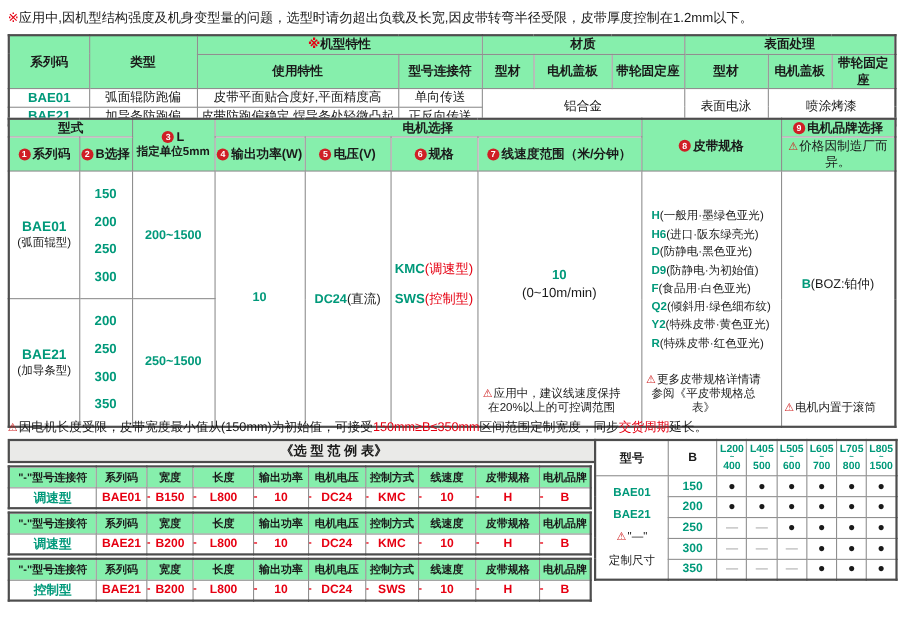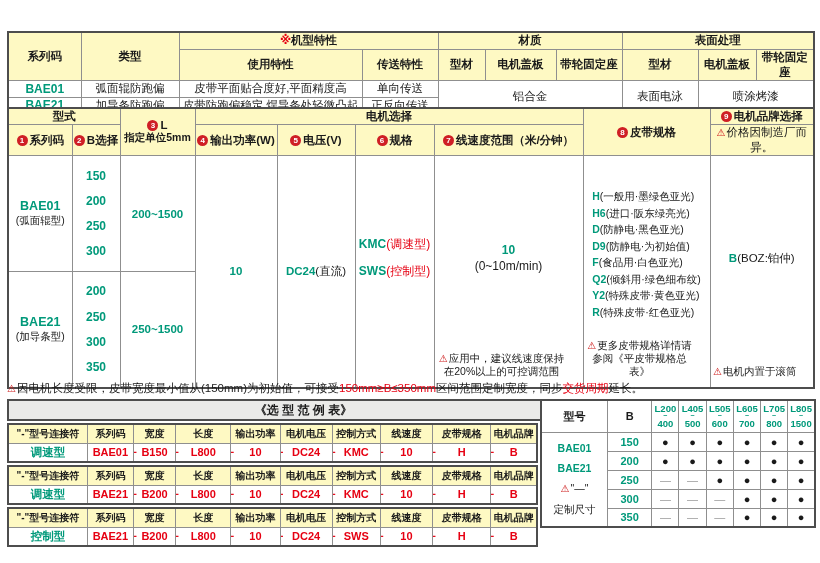--- a/index.html
+++ b/index.html
@@ -2,21 +2,21 @@
 <html><head>
 <meta charset="utf-8">
 <style>
   *{box-sizing:border-box;margin:0;padding:0}
   html,body{width:820px;height:563px;background:#fff;
     font-family:"Liberation Sans","DejaVu Sans",sans-serif;color:#1a1a1a}
   .page{position:relative;width:820px;height:563px;overflow:hidden;background:#fff}
   .abs{position:absolute}
   table{border-collapse:collapse;table-layout:fixed;border:2px solid #4d4d4d;background:#fff}
   th,td{border:1px solid #8f8f8f;padding:0;text-align:center;vertical-align:middle;overflow:hidden;font-weight:normal}
-  .hd{background:#fef9c3;font-weight:bold}
+  .hd{background:#86efac;font-weight:bold}
   .green{color:#00997a;font-weight:bold}
   .redtx{color:#e60012}
   .warn{color:#cf2222;font-size:10px;margin-right:1px}
   .circ{display:inline-block;width:11px;height:11px;border-radius:50%;background:#cf1f25;color:#fff;
     font-size:8px;line-height:11px;text-align:center;font-weight:bold;vertical-align:1px;margin-right:2px}
   
   .topnote{left:7px;top:8px;font-size:12px;letter-spacing:0}
   
   .t1{left:7px;top:31px;width:806px;font-size:11.5px}
   .t1 tr{height:17px}
@@ -60,20 +60,21 @@
   .mlabel .stack{display:flex;flex-direction:column;justify-content:space-evenly;height:92px;font-size:10.5px}
   .bcell{font-size:11px}
   .mt-cell{font-size:11px;color:#1a1a1a}
   .mt-cell.gray{color:#9a9a9a}
 </style>
 </head>
 <body>
 
 <div class="page">
 
+  <div class="abs topnote"><span class="redtx">※</span><span>应用中,因机型结构强度及机身变型量的问题，选型时请勿超出负载及长宽,因皮带转弯半径受限，皮带厚度控制在1.2mm以下。</span></div>
 
   <table class="abs t1">
     <colgroup>
         <col style="width:73px">
         <col style="width:98px">
         <col style="width:183px">
         <col style="width:76px">
         <col style="width:47px">
         <col style="width:71px">
         <col style="width:66px">
@@ -84,21 +85,21 @@
     <tbody>
         <tr>
       <th class="hd" rowspan="2">系列码</th>
       <th class="hd" rowspan="2">类型</th>
       <th class="hd" colspan="2"><span class="redtx">※</span><span>机型特性</span></th>
       <th class="hd" colspan="3">材质</th>
       <th class="hd" colspan="3">表面处理</th>
     </tr>
     <tr>
       <th class="hd">使用特性</th>
-      <th class="hd">传送特性</th>
+      <th class="hd">型号连接符</th>
       <th class="hd">型材</th>
       <th class="hd">电机盖板</th>
       <th class="hd">带轮固定座</th>
       <th class="hd">型材</th>
       <th class="hd">电机盖板</th>
       <th class="hd">带轮固定座</th>
     </tr>
     <tr>
       <td class="green series">BAE01</td>
       <td>弧面辊防跑偏</td>

